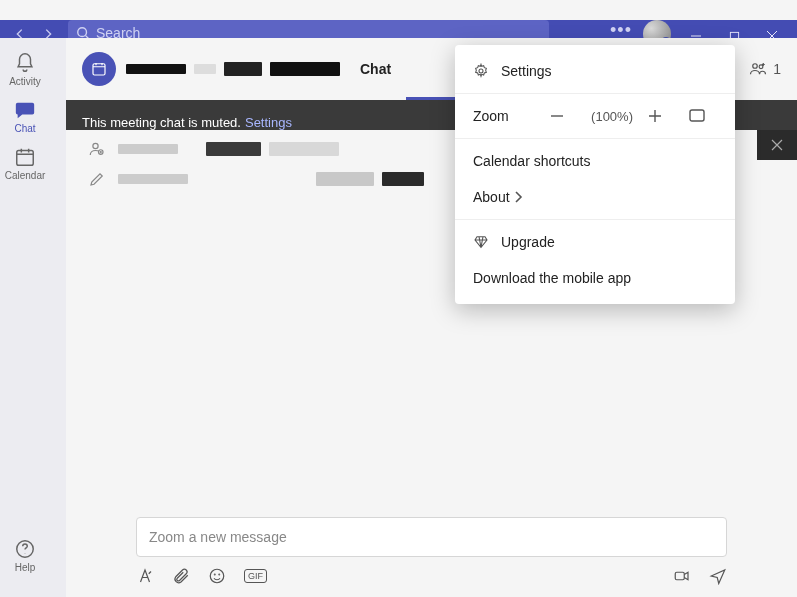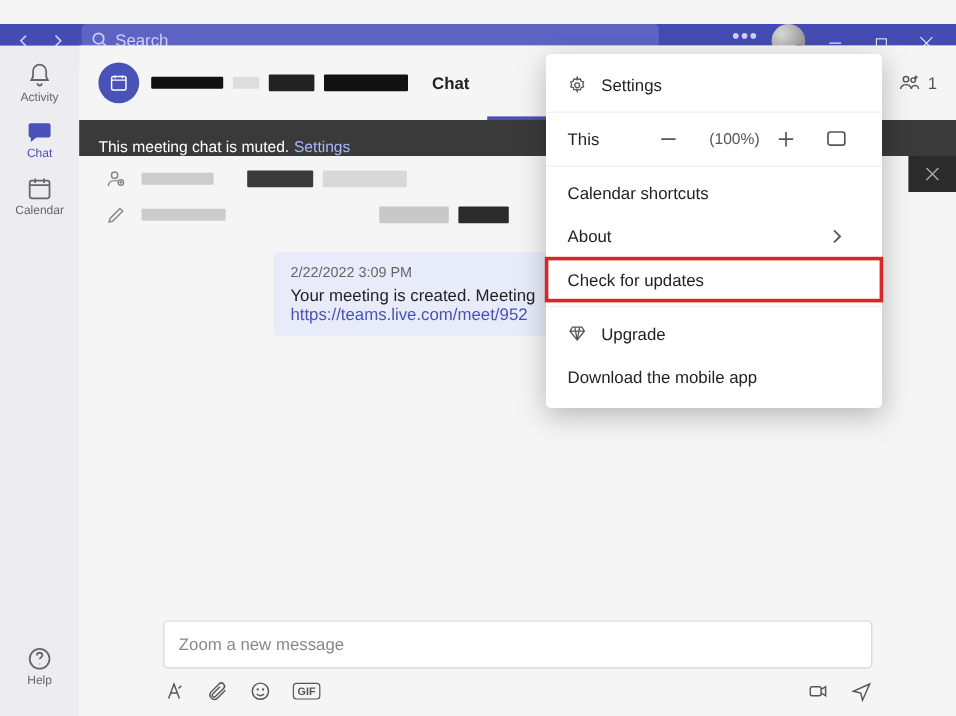--- a/index.html
+++ b/index.html
@@ -11,21 +11,21 @@
   .search { flex:0 0 481px; height:26px; margin-left:6px; background:#5d64c4; border-radius:4px; display:flex; align-items:center; padding:0 8px; color:#cfd1f2; }
   .search svg{margin-right:6px}
   .search span{font-size:14px}
   .titlebar-spacer{flex:1}
   .ellipsis{color:#cfd1f2; width:32px; text-align:center; font-size:18px; letter-spacing:1px; cursor:pointer}
   .avatar{width:28px;height:28px;border-radius:50%;background:radial-gradient(circle at 30% 30%, #d9d9d9 0%, #999 70%);position:relative;margin:0 6px}
   .avatar::after{content:"";position:absolute;right:-1px;bottom:-1px;width:10px;height:10px;border-radius:50%;background:#6bb700;border:1.5px solid #444cb3}
   .win-btn{width:38px;height:32px;display:flex;align-items:center;justify-content:center;color:#e6e6f9;cursor:pointer}
 
   
-  .rail{position:absolute;left:0;top:38px;bottom:0;width:66px;background:#ececf1;display:flex;flex-direction:column;align-items:center;padding-top:8px}
+  .rail{position:absolute;left:0;top:38px;bottom:0;width:66px;background:#ececf1;display:flex;flex-direction:column;align-items:flex-start;padding-top:8px}
   .rail-item{width:50px;padding:6px 0;display:flex;flex-direction:column;align-items:center;gap:2px;color:#666;font-size:10px;cursor:pointer;border-radius:4px}
   .rail-item.active{color:#4952b6}
   .rail-item svg{width:22px;height:22px}
   .rail-spacer{flex:1}
 
   
   .content{position:absolute;left:66px;top:38px;right:0;bottom:0;background:#f5f5f5;display:flex;flex-direction:column}
   .chat-header{height:62px;display:flex;align-items:center;padding:0 16px;border-bottom:3px solid #4952b6;border-bottom-width:0;position:relative;background:#f5f5f5}
   .chat-header::after{content:"";position:absolute;bottom:0;left:340px;width:56px;height:3px;background:#4952b6}
   .meet-icon{width:34px;height:34px;border-radius:50%;background:#4952b6;display:flex;align-items:center;justify-content:center;margin-right:10px}
@@ -56,26 +56,26 @@
   .compose-icons{display:flex;align-items:center;gap:18px;margin-top:10px;color:#555}
   .compose-icons .spacer{flex:1}
   .compose-icons svg{width:18px;height:18px}
 
   
   .menu{position:absolute;top:45px;right:62px;width:280px;background:#fff;border-radius:4px;box-shadow:0 6px 24px rgba(0,0,0,.25);padding:8px 0;z-index:50}
   .menu-item{display:flex;align-items:center;padding:10px 18px;font-size:14px;color:#222;cursor:pointer}
   .menu-item svg{width:16px;height:16px;margin-right:12px;color:#555}
   .menu-item.plain{padding-left:18px}
   .menu-item.zoom{justify-content:flex-start;gap:0}
-  .zoom-ctrl{margin-left:auto;display:flex;gap:14px;color:#555}
+  .zoom-ctrl{margin-left:auto;display:flex;align-items:center;gap:14px;color:#555}
   .zoom-ctrl span{font-size:13px}
   .menu-sep{height:1px;background:#eee;margin:4px 0}
-  .menu-item.about{justify-content:space-between}
+  .menu-item.about{}
   .highlighted{outline:3px solid #d72626;outline-offset:-2px}
-  .gif-badge{border:1.2px solid #555;border-radius:3px;font-size:9px;font-weight:700;padding:1px 3px;color:#555}
+  .gif-badge{border:1.2px solid #555;border-radius:3px;font-size:9px;font-weight:400;padding:1px 3px;color:#555}
 </style>
 </head>
 <body>
 
 <div class="titlebar">
   <div class="nav-btn">
       <svg viewBox="0 0 16 16" width="14" height="14" fill="none" stroke="currentColor" stroke-width="1.6">
         <path d="M10 3l-5 5 5 5"></path>
       </svg>
     </div>
@@ -195,29 +195,20 @@
       <svg viewBox="0 0 24 24" fill="none" stroke="currentColor" stroke-width="1.6">
           <path d="M4 20l1-4L16 5l3 3L8 19l-4 1z"></path>
         </svg>
       <div class="redact" style="width:70px;background:#ccc"></div>
       <div style="width:120px"></div>
       <div class="redact" style="width:58px;background:#c8c8c8;height:14px"></div>
       <div class="redact" style="width:42px;background:#2b2b2b;height:14px"></div>
     </div>
   </div>
 
-  <div class="msgwrap">
-    <div class="msg">
-      <div class="time">2/22/2022 3:09 PM</div>
-      <div class="body">
-        <span>Your meeting is created. Meeting</span><br>
-        <span class="link">https://teams.live.com/meet/952</span>
-      </div>
-    </div>
-  </div>
 
   <div class="compose">
     <div class="compose-input">
       <span>Zoom a new message</span>
     </div>
     <div class="compose-icons">
       <svg viewBox="0 0 24 24" fill="none" stroke="currentColor" stroke-width="1.6">
           <path d="M6 20l6-16 6 16M8 14h8"></path>
           <path d="M17 9l3-3"></path>
         </svg>
@@ -246,21 +237,21 @@
 <div class="menu">
   <div class="menu-item">
     <svg viewBox="0 0 24 24" fill="none" stroke="currentColor" stroke-width="1.6">
         <circle cx="12" cy="12" r="3"></circle>
         <path d="M12 2l1 3 3-1 1 3 3 1-1 3 1 3-3 1-1 3-3-1-1 3-1-3-3 1-1-3-3-1 1-3-1-3 3-1 1-3 3 1z"></path>
       </svg>
     <span>Settings</span>
   </div>
   <div class="menu-sep"></div>
   <div class="menu-item zoom plain">
-    <span>This</span>
+    <span>Zoom</span>
     <div class="zoom-ctrl">
       <svg viewBox="0 0 16 16" width="14" height="14" stroke="currentColor" stroke-width="1.4">
           <path d="M2 8h12"></path>
         </svg>
       <span>(100%)</span>
       <svg viewBox="0 0 16 16" width="14" height="14" stroke="currentColor" stroke-width="1.4">
           <path d="M2 8h12M8 2v12"></path>
         </svg>
       <svg viewBox="0 0 16 16" width="16" height="14" fill="none" stroke="currentColor" stroke-width="1.4">
           <rect x="1" y="2" width="14" height="11" rx="2"></rect>
@@ -270,23 +261,20 @@
   <div class="menu-sep"></div>
   <div class="menu-item plain">
     <span>Calendar shortcuts</span>
   </div>
   <div class="menu-item about plain">
     <span>About</span>
     <svg viewBox="0 0 16 16" width="12" height="12" fill="none" stroke="currentColor" stroke-width="1.6">
         <path d="M6 3l5 5-5 5"></path>
       </svg>
   </div>
-  <div class="menu-item plain highlighted">
-    <span>Check for updates</span>
-  </div>
   <div class="menu-sep"></div>
   <div class="menu-item">
     <svg viewBox="0 0 24 24" fill="none" stroke="currentColor" stroke-width="1.6">
         <path d="M6 4h12l3 5-9 11L3 9l3-5zM3 9h18M9 4l3 16M15 4l-3 16"></path>
       </svg>
     <span>Upgrade</span>
   </div>
   <div class="menu-item plain">
     <span>Download the mobile app</span>
   </div>

